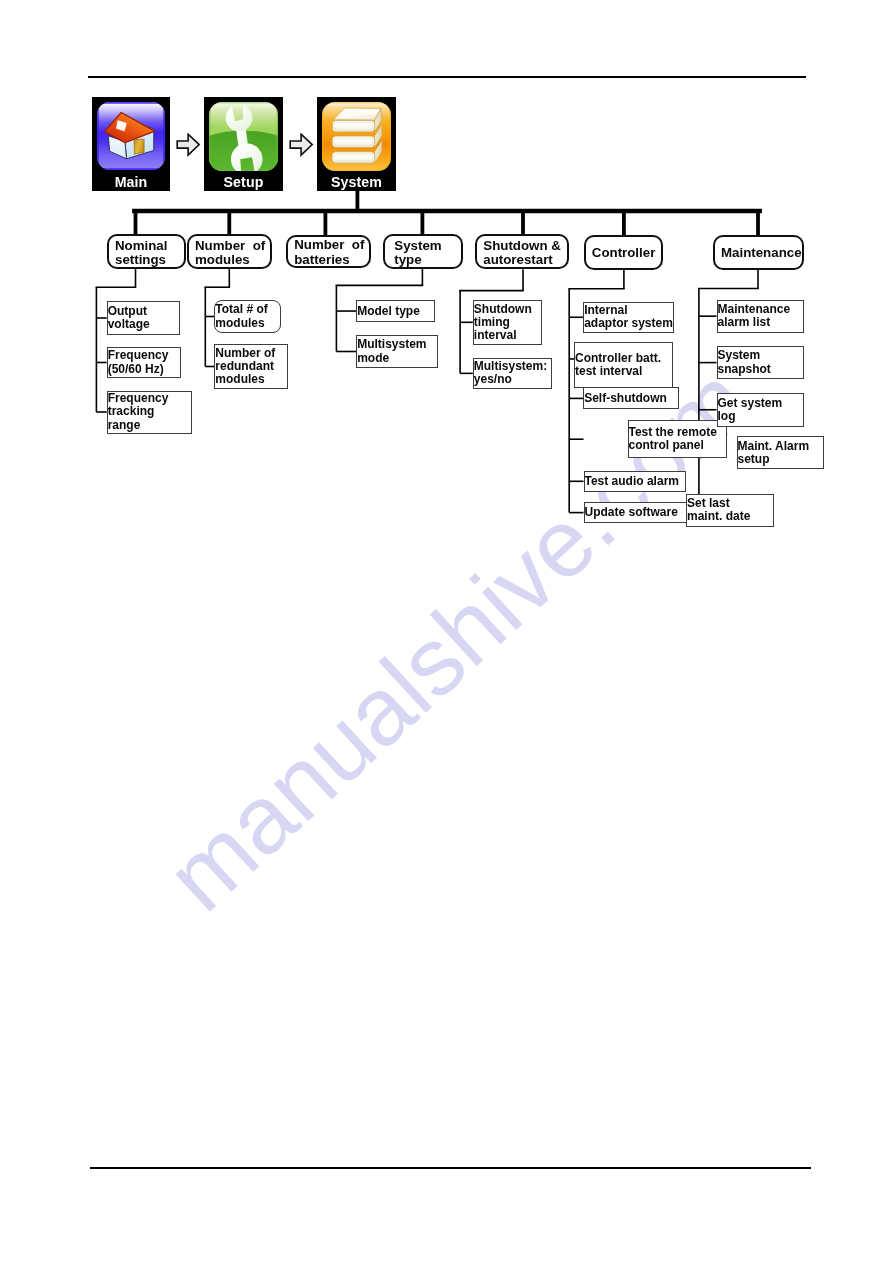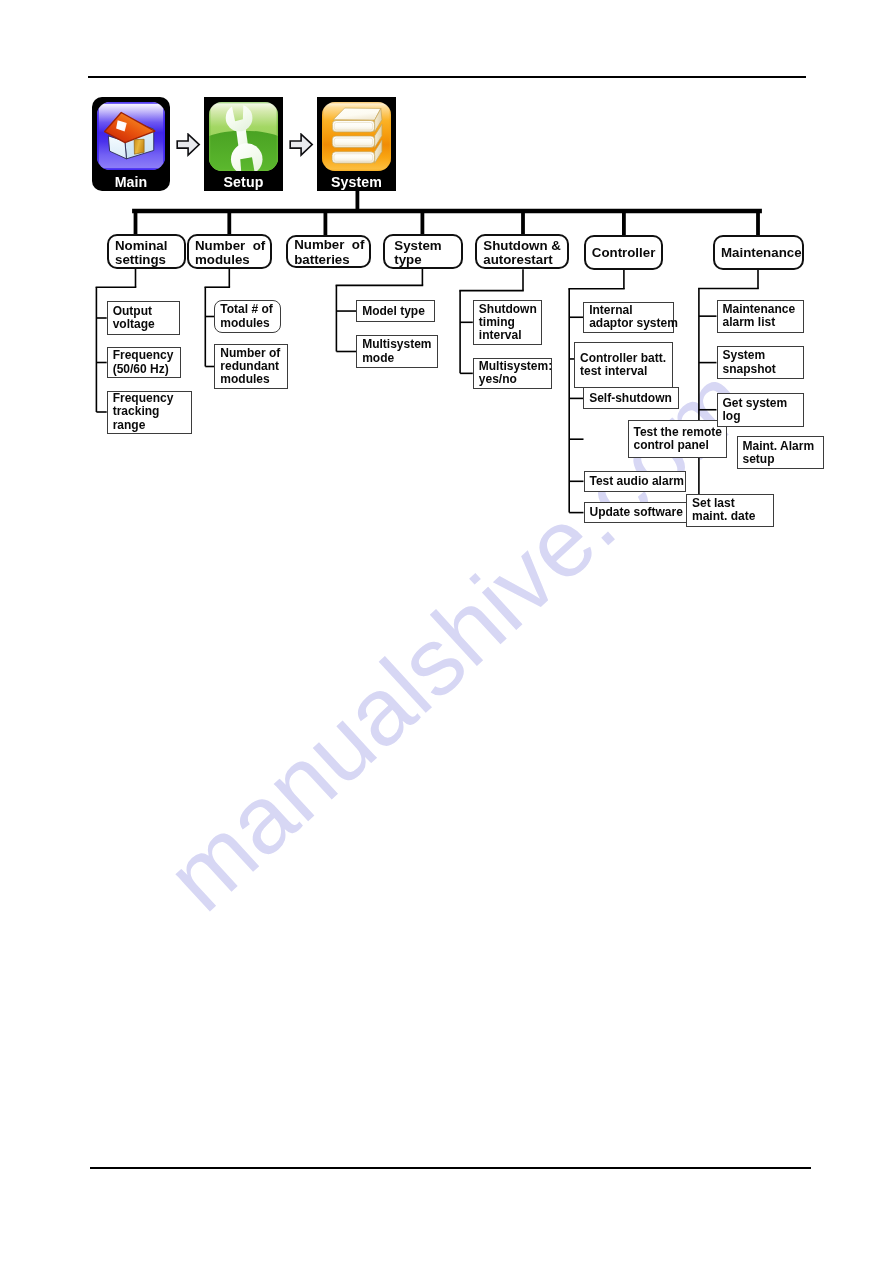--- a/index.html
+++ b/index.html
@@ -17,35 +17,35 @@
              font-size:14.2px;line-height:16px;letter-spacing:0.1px;}
   .arrow{position:absolute;}
 
   
   .rbox{position:absolute;border:2.1px solid #101010;border-radius:10px;background:#fff;
         display:flex;align-items:center;justify-content:flex-start;text-align:left;
         font-weight:bold;font-size:13.3px;line-height:14.6px;color:#0a0a0a;
         box-sizing:border-box;white-space:pre;padding-left:6px;padding-top:3px;}
   .sbox{position:absolute;border:1.25px solid #3d3d3d;background:#fff;box-sizing:border-box;
         font-weight:bold;font-size:12px;line-height:13.1px;color:#0a0a0a;
-        display:flex;align-items:center;white-space:pre;padding-left:5px;}
+        display:flex;align-items:center;white-space:pre;}
 </style>
 </head>
 <body>
 
 <div id="page">
   <div class="rule" style="left:88px;top:75.8px;width:718px;height:2.4px;"></div>
   <div class="rule" style="left:89.8px;top:1166.8px;width:721px;height:2.2px;"></div>
 </div>
 
 <svg id="wm-layer" viewBox="0 0 893 1263">
   <text id="wm-text" x="0" y="0" font-size="96" font-family="Liberation Sans, sans-serif" fill="#d7d7f4" transform="translate(205,916) rotate(-42.6)">manualshive.com</text>
 </svg>
 
-<div class="tile" style="left:92px;top:97px;width:78px;height:94px;border-radius:10px;">
+<div class="tile" style="left:92px;top:97px;width:78px;height:94px;">
   <div class="glyph" style="width:68px;height:68px;">
     <svg viewBox="0 0 64 64" width="68" height="68">
       <defs>
         <linearGradient id="mbg" x1="0" y1="0" x2="0" y2="1">
           <stop offset="0" stop-color="#fbfaff"></stop>
             <stop offset="0.05" stop-color="#eeeafe"></stop>
           <stop offset="0.14" stop-color="#c3b8fa"></stop>
             <stop offset="0.30" stop-color="#6d57f2"></stop>
           <stop offset="0.45" stop-color="#4026ea"></stop>
             <stop offset="0.58" stop-color="#4a31ec"></stop>

